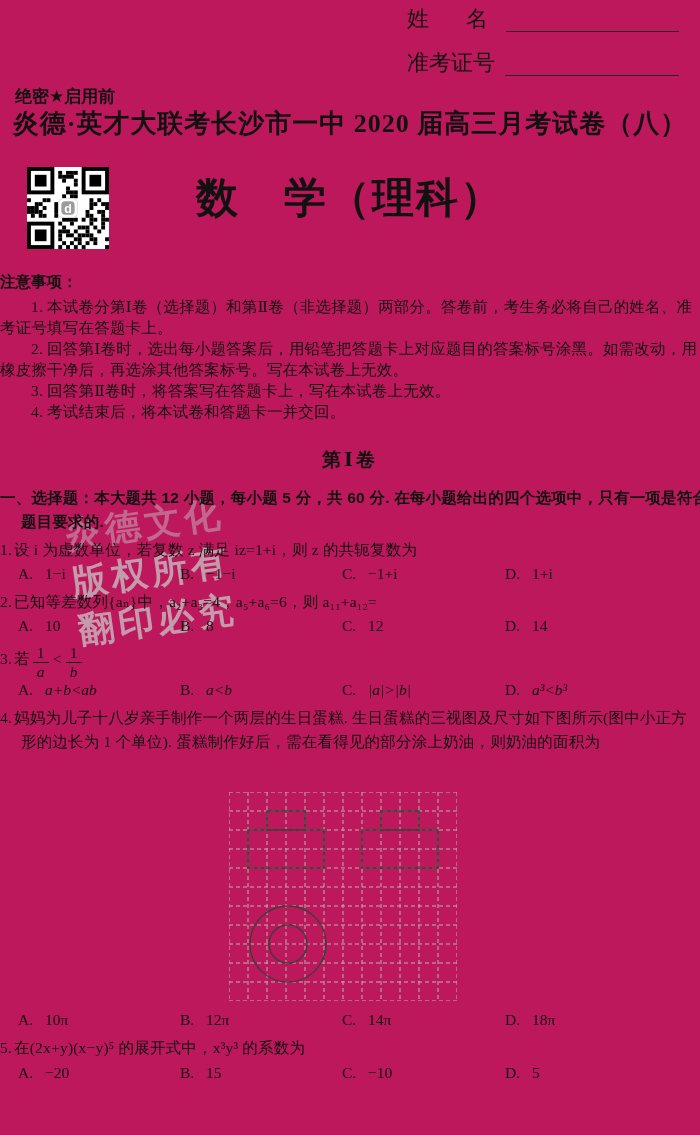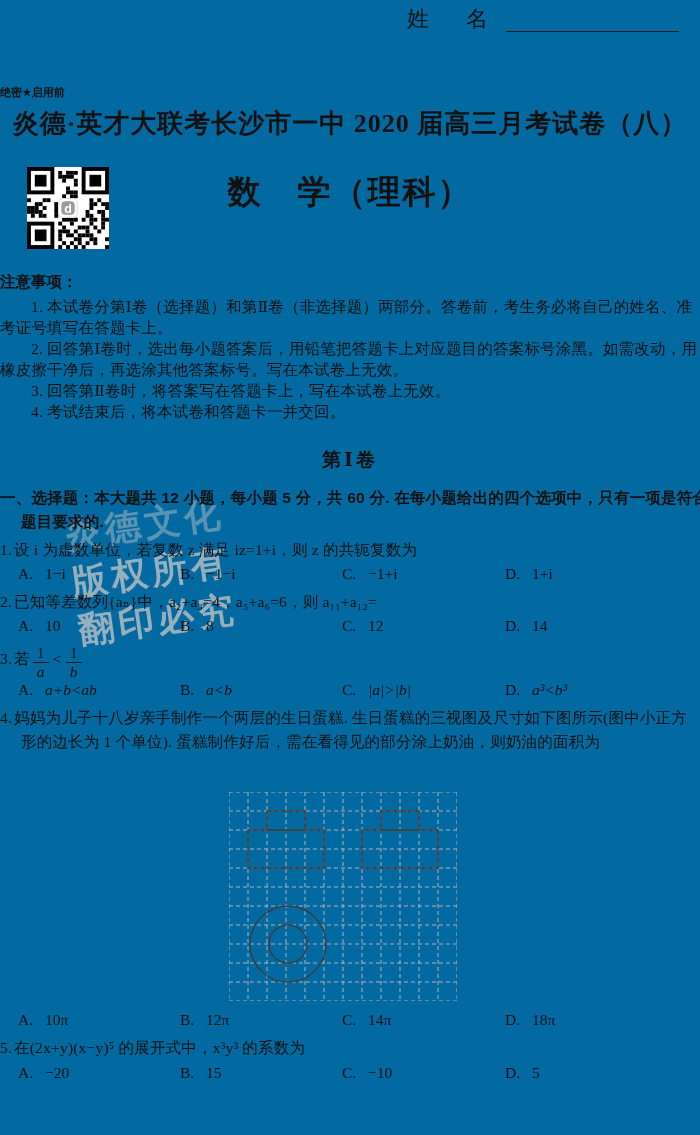--- a/index.html
+++ b/index.html
@@ -1,43 +1,43 @@
 <!DOCTYPE html>
 <html><head>
 <meta charset="utf-8">
 <style>
   html,body{margin:0;padding:0;background:#e8e8e8;}
   .page{
     position:relative; width:700px; height:1135px; margin:0 auto;
-    background:#0369a1; color:#111;
+    background:#be185d; color:#111;
     font-family:"Liberation Serif","DejaVu Serif",serif;
     font-size:15.5px; overflow:hidden;
   }
   .hei{font-family:"Liberation Sans","DejaVu Sans",sans-serif; font-weight:bold;}
 
   
   .name-block{position:absolute; left:407px; top:2px; width:272px;}
   .field-row{display:flex; align-items:flex-end; height:30px; margin-bottom:14px;}
   .field-label{font-size:22px; line-height:26px; white-space:nowrap;}
   .sp2{letter-spacing:37px; margin-right:-29px;}
   .field-line{flex:1; border-bottom:1.4px solid #222; height:24px; margin-left:10px;}
 
-  .secrecy{position:absolute; left:0; top:85px; font-size:11px;}
+  .secrecy{position:absolute; left:0; top:85px; font-size:17px;padding-left:15px;}
 
   .main-title{
     position:absolute; left:0; top:106px; width:100%; margin:0;
     text-align:center; font-size:26px; font-weight:bold; letter-spacing:1px;
     font-family:"Liberation Serif","DejaVu Serif",serif;
   }
 
   .qr{position:absolute; left:27px; top:166px; width:82px; height:84px;}
 
   .subject-title{
     position:absolute; left:0; top:170px; width:100%; margin:0;
-    text-align:center; font-size:33px; font-weight:bold; letter-spacing:2px;
+    text-align:center; font-size:42px; font-weight:bold; letter-spacing:2px;
   }
 
   .watermark{
     position:absolute; left:62px; top:512px; z-index:0;
     transform:rotate(-8deg); transform-origin:left top;
     font-family:"Liberation Sans","DejaVu Sans",sans-serif; font-weight:bold;
     color:#c7c7c7; font-size:36px; letter-spacing:4px; line-height:48px;
     pointer-events:none; user-select:none;
   }
   .watermark .wl1{opacity:.45;}
@@ -86,20 +86,24 @@
   }
 </style>
 </head>
 <body>
 
 <div class="page">
 
   <div class="name-block">
     <div class="field-row">
       <span class="field-label sp2">姓名</span>
+      <span class="field-line"></span>
+    </div>
+    <div class="field-row">
+      <span class="field-label">准考证号</span>
       <span class="field-line"></span>
     </div>
   </div>
 
   <div class="secrecy hei">绝密★启用前</div>
   <h1 class="main-title">炎德·英才大联考长沙市一中 2020 届高三月考试卷（八）</h1>
   <svg class="qr" id="qr" xmlns="http://www.w3.org/2000/svg" viewBox="0 0 84 84">
       <rect width="84" height="84" fill="#fff"></rect>
       <rect x="0" y="32" width="4" height="4" fill="#000"></rect>
       <rect x="0" y="40" width="4" height="4" fill="#000"></rect>

